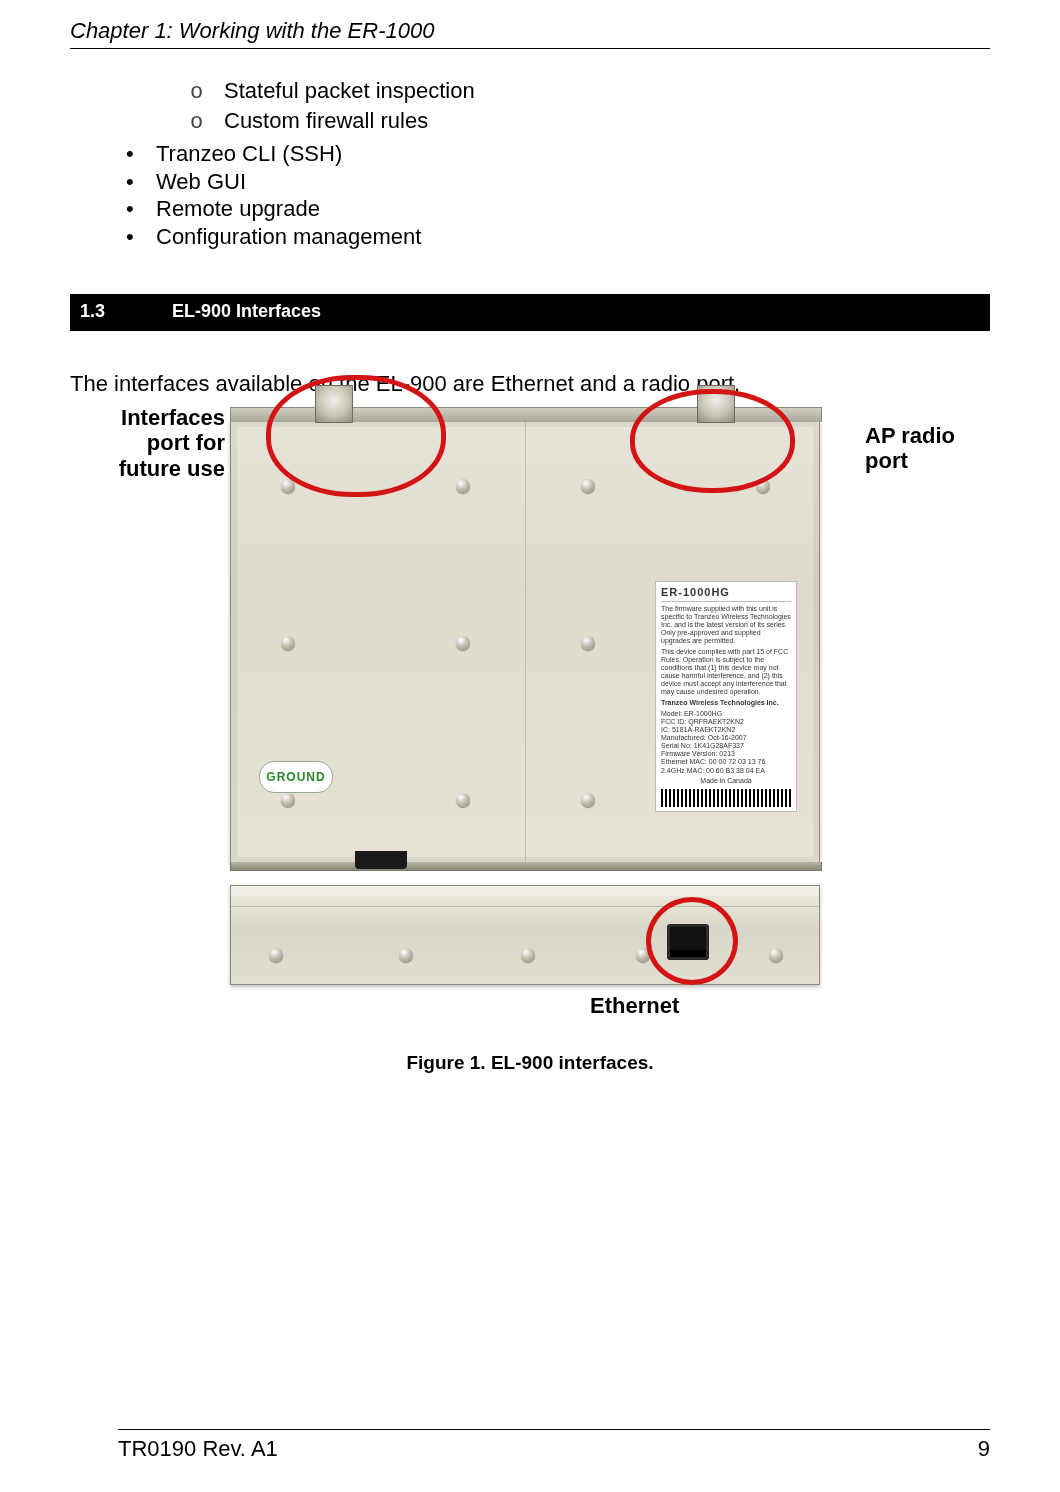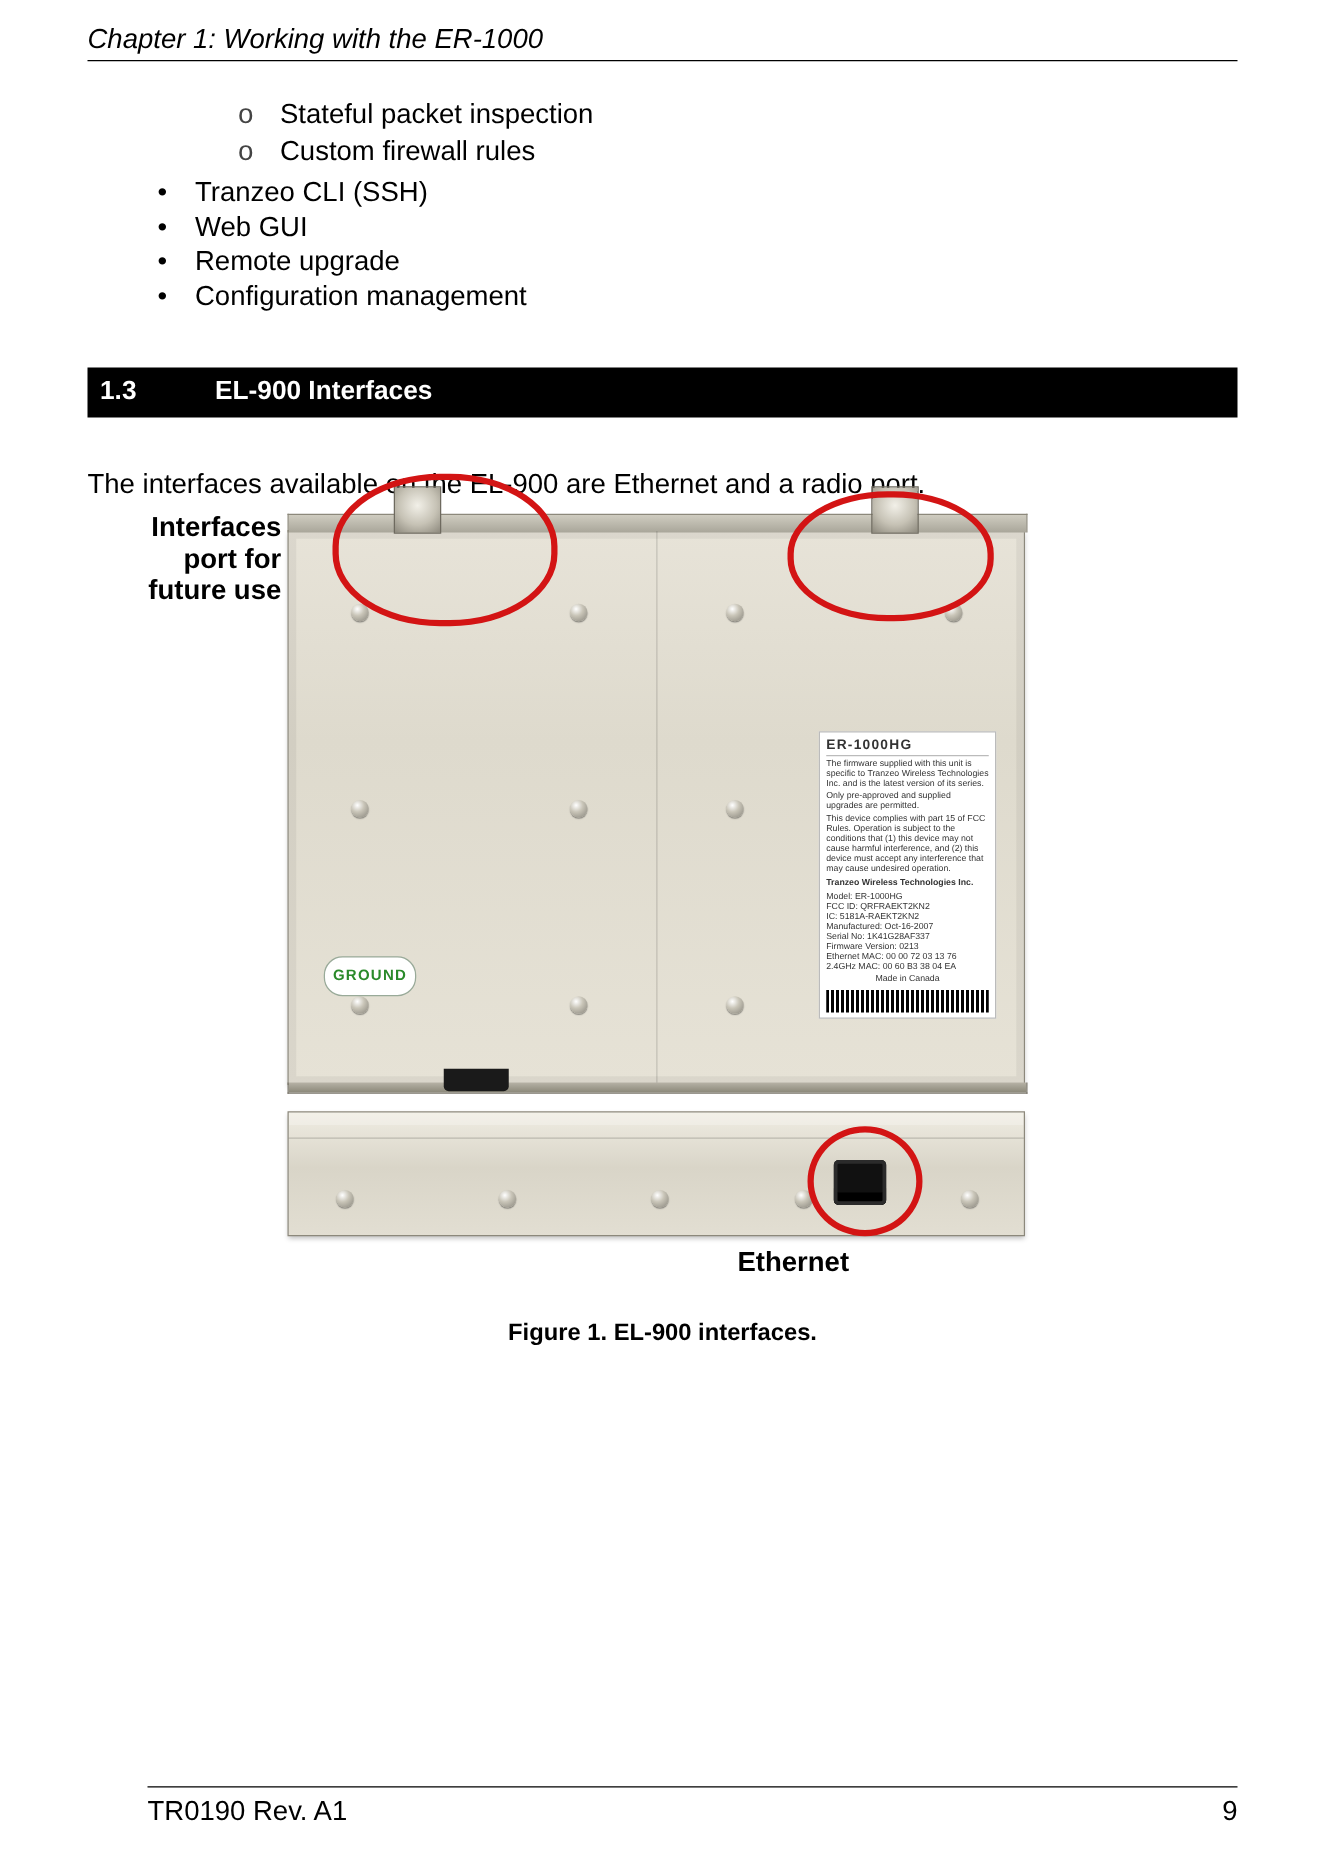--- a/index.html
+++ b/index.html
@@ -50,21 +50,21 @@
   .bullet-list li::before {
     content: "\2022";
     display: inline-block;
     width: 30px;
     font-size: 22px;
   }
   .section-header {
     background: #000;
     color: #fff;
     font-weight: bold;
-    font-size: 21px;
+    font-size: 18px;
     padding: 6px 10px 8px 10px;
     margin: 44px 0 28px 0;
     display: flex;
   }
   .section-header .num { width: 92px; }
   .intro-line { margin-bottom: 8px; margin-top: 39px; }
   
   .figure-wrap {
     position: relative;
     width: 920px;
@@ -203,20 +203,24 @@
     </div>
 
     <div class="intro-line">The interfaces available on the EL-900 are Ethernet and a radio port.</div>
 
     <div class="figure-wrap">
 
       <div class="callout call-left">
         <span>Interfaces</span><br>
         <span>port for</span><br>
         <span>future use</span>
+      </div>
+      <div class="callout call-right">
+        <span>AP radio</span><br>
+        <span>port</span>
       </div>
       <div class="callout call-eth">Ethernet</div>
 
       <div class="device-top">
         <div class="top-bar"></div>
         <div class="connector c1"></div>
         <div class="connector c2"></div>
         <div class="center-seam"></div>
         <div class="bottom-lip"></div>
         <div class="black-stub"></div>

